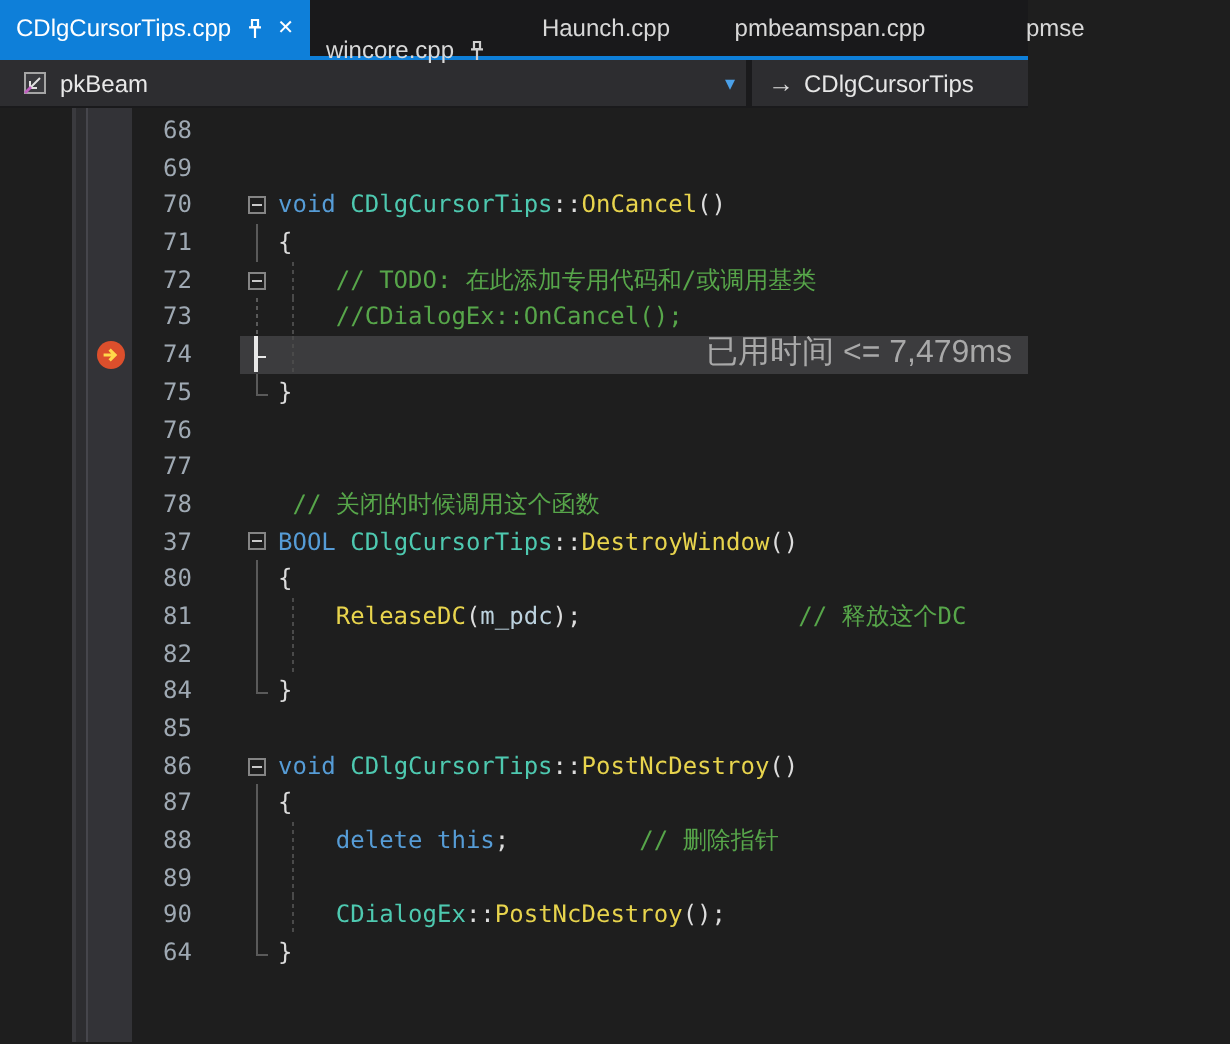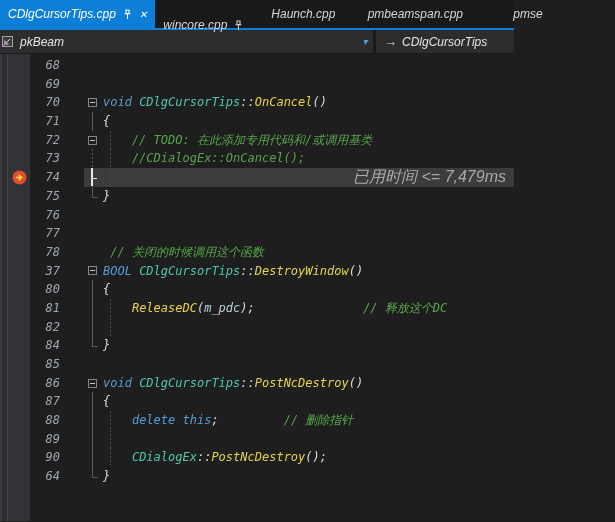--- a/index.html
+++ b/index.html
@@ -1,49 +1,49 @@
 <!DOCTYPE html>
 <html style="--accent_blue: #0E7FD9; --tabbar_bg: #19191B; --navbar_bg: #2D2D30; --editor_bg: #1E1E1E; --margin_bg: #333337; --line_highlight: #3C3C3E; --keyword_blue: #569CD6; --type_teal: #4EC9B0; --function_yellow: #E8D44D; --control_pink: #C586C0; --comment_green: #57A64A; --variable_blue: #BCD2DE; --text_default: #DCDCDC; --line_number: #9FA9B3; --breakpoint_red: #DC4F2C; --breakpoint_arrow: #FFD94A; --perftip_text: #A9A9A9;"><head>
 <meta charset="utf-8">
 <style>
   * { box-sizing: border-box; margin: 0; padding: 0; }
   html,body { width:615px; height:522px; overflow:hidden; background:#1E1E1E; }
-  .app { width:514px; height:522px; font-family:"Liberation Sans",sans-serif; position:relative;font-style:italic; }
+  .app { width:514px; height:522px; font-family:"Liberation Sans",sans-serif; position:relative; }
 
   
   .tabbar { height:28px; background:var(--tabbar_bg); display:flex; align-items:stretch; }
   .tab-edge { width:10px; position:relative; background:#232325; color:#CFCFCF; overflow:hidden; }
   .tab-edge svg { position:absolute; left:1px; top:8px; }
   .tab { display:flex; align-items:center; padding:0 8px; font-size:12px; color:#D8D8D8;
          white-space:nowrap; cursor:default; }
   .tab .lbl { padding:0 0 1px 0; }
   .tab .pin { margin-left:7px; color:#CFCFCF; display:flex; }
   .tab .cls { margin-left:7px; font-size:10px; color:#FFFFFF; }
   .tab.active { background:var(--accent_blue); color:#FFFFFF; }
   .tab.active .pin { color:#FFFFFF; }
   .tab.t-wincore { width:96px; justify-content:center;margin-top:22px; }
   .tab.t-haunch { width:104px; justify-content:center; }
   .tab.t-pmbeam { width:120px; justify-content:center; }
   .tab.t-last { flex:1; padding-left:38px; overflow:hidden; }
 
   
   .navbar { height:26px; background:var(--navbar_bg); border-top:2px solid var(--accent_blue);
             border-bottom:1px solid #1A1A1C; display:flex; align-items:stretch; }
-  .nav-left { flex:1; display:flex; align-items:center; padding-left:1px; gap:6px;
+  .nav-left { flex:1; display:flex; align-items:center; padding-left:11px; gap:6px;
               color:#E8E8E8; font-size:12px; }
   .nav-drop { width:16px; display:flex; align-items:center; justify-content:center;
               color:#4BA0E8; font-size:10px; }
   .nav-sep { width:3px; background:#1A1A1C; }
   .nav-right { width:138px; display:flex; align-items:center; padding-left:8px; gap:5px;
                color:#E6E6E6; font-size:12px; }
   .nav-right .arr { color:#DCDCDC; font-size:13px; font-weight:bold; }
 
   
   .editor { position:relative; height:467px; background:var(--editor_bg);
-            font-family:"DejaVu Sans Mono",monospace; font-size:12px; overflow:hidden; }
+            font-family:"DejaVu Sans Mono",monospace; font-size:12px; overflow:hidden;margin-left:36px; }
   .strip-left { position:absolute; left:0; top:0; bottom:0; width:8px; background:#2D2D30;
                 border-left:2px solid #3A3A3E; border-right:1px solid #46464C; z-index:2; }
   .strip-margin { position:absolute; left:8px; top:0; bottom:0; width:22px; background:var(--margin_bg); }
   #rows { position:absolute; left:8px; right:0; top:2px; }
 
   .row { display:flex; align-items:stretch; height:18.7px; line-height:18.7px; position:relative; }
   .row > * { position:relative; z-index:1; }
   .rowhl { position:absolute; left:76px; right:0; top:0; bottom:0;
            background:var(--line_highlight); z-index:0 !important; }
   .cell-m { width:22px; display:flex; align-items:center; justify-content:center; }

